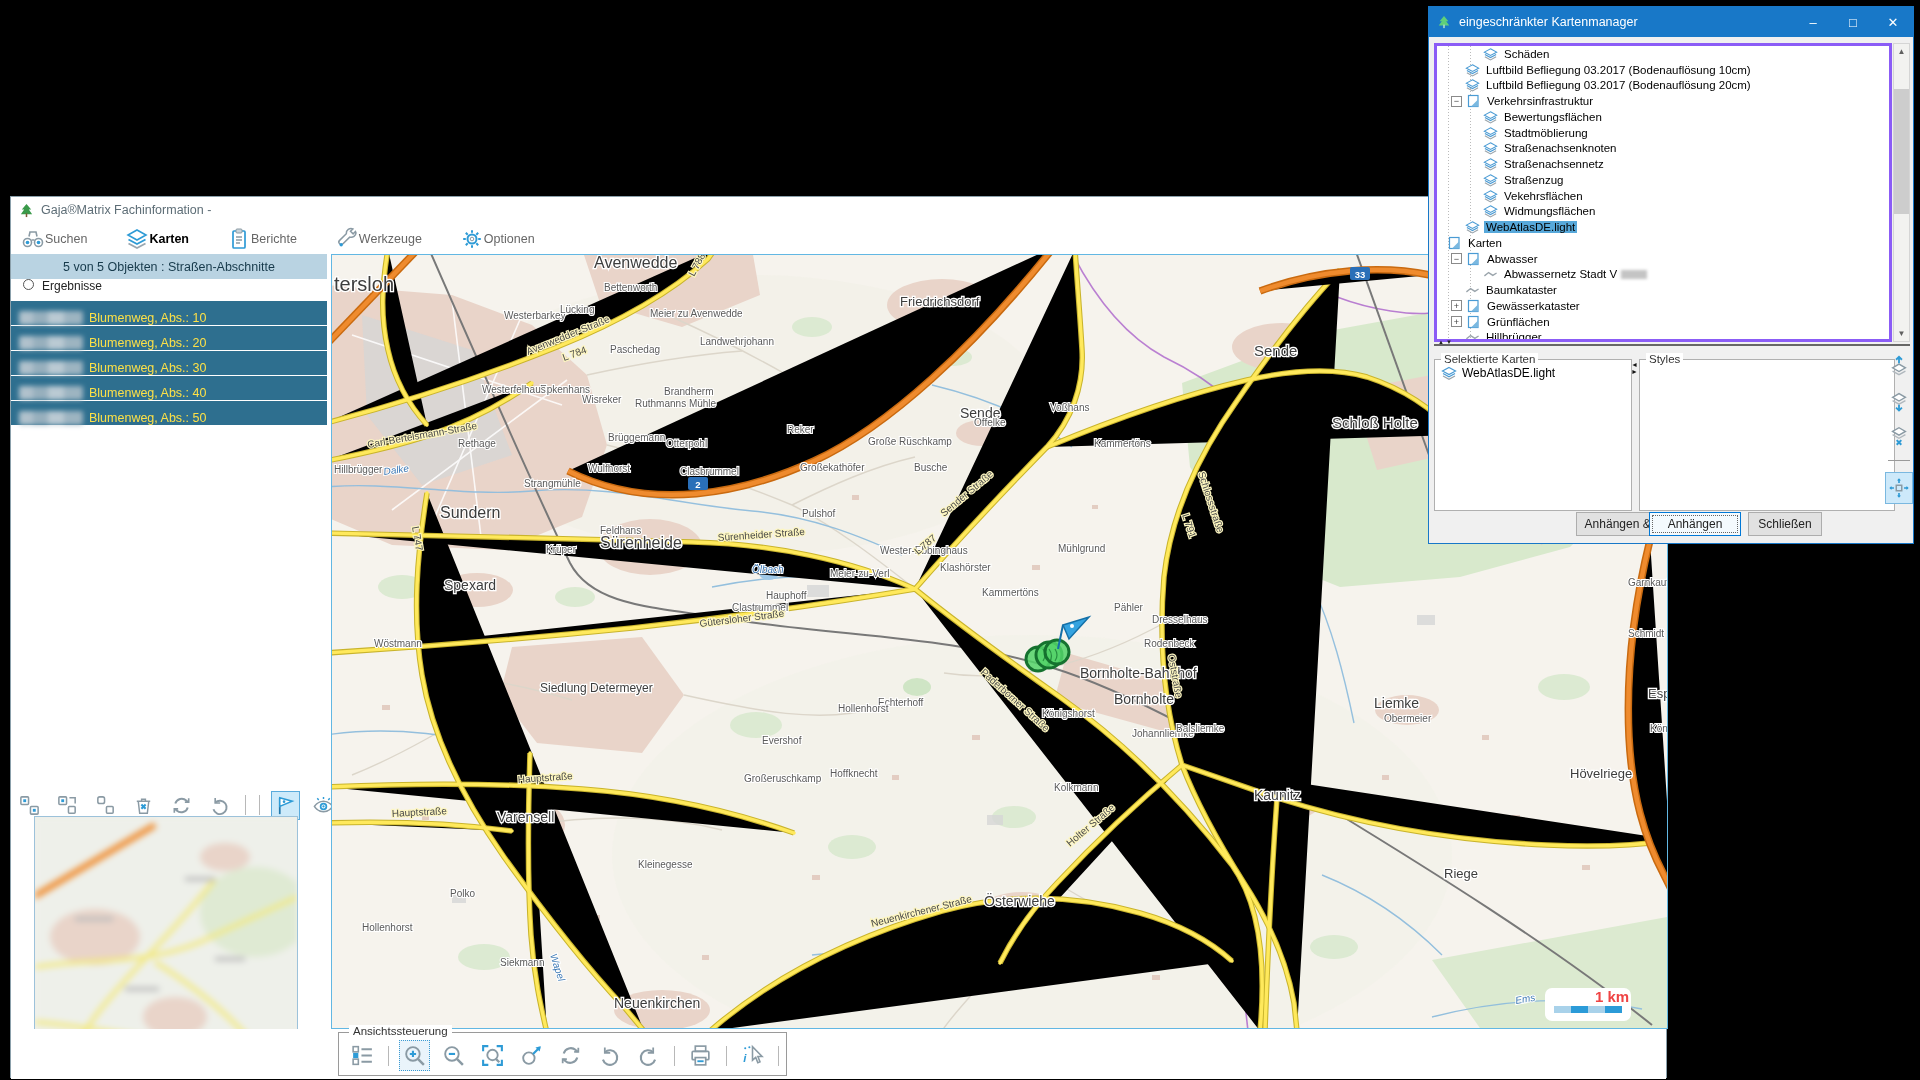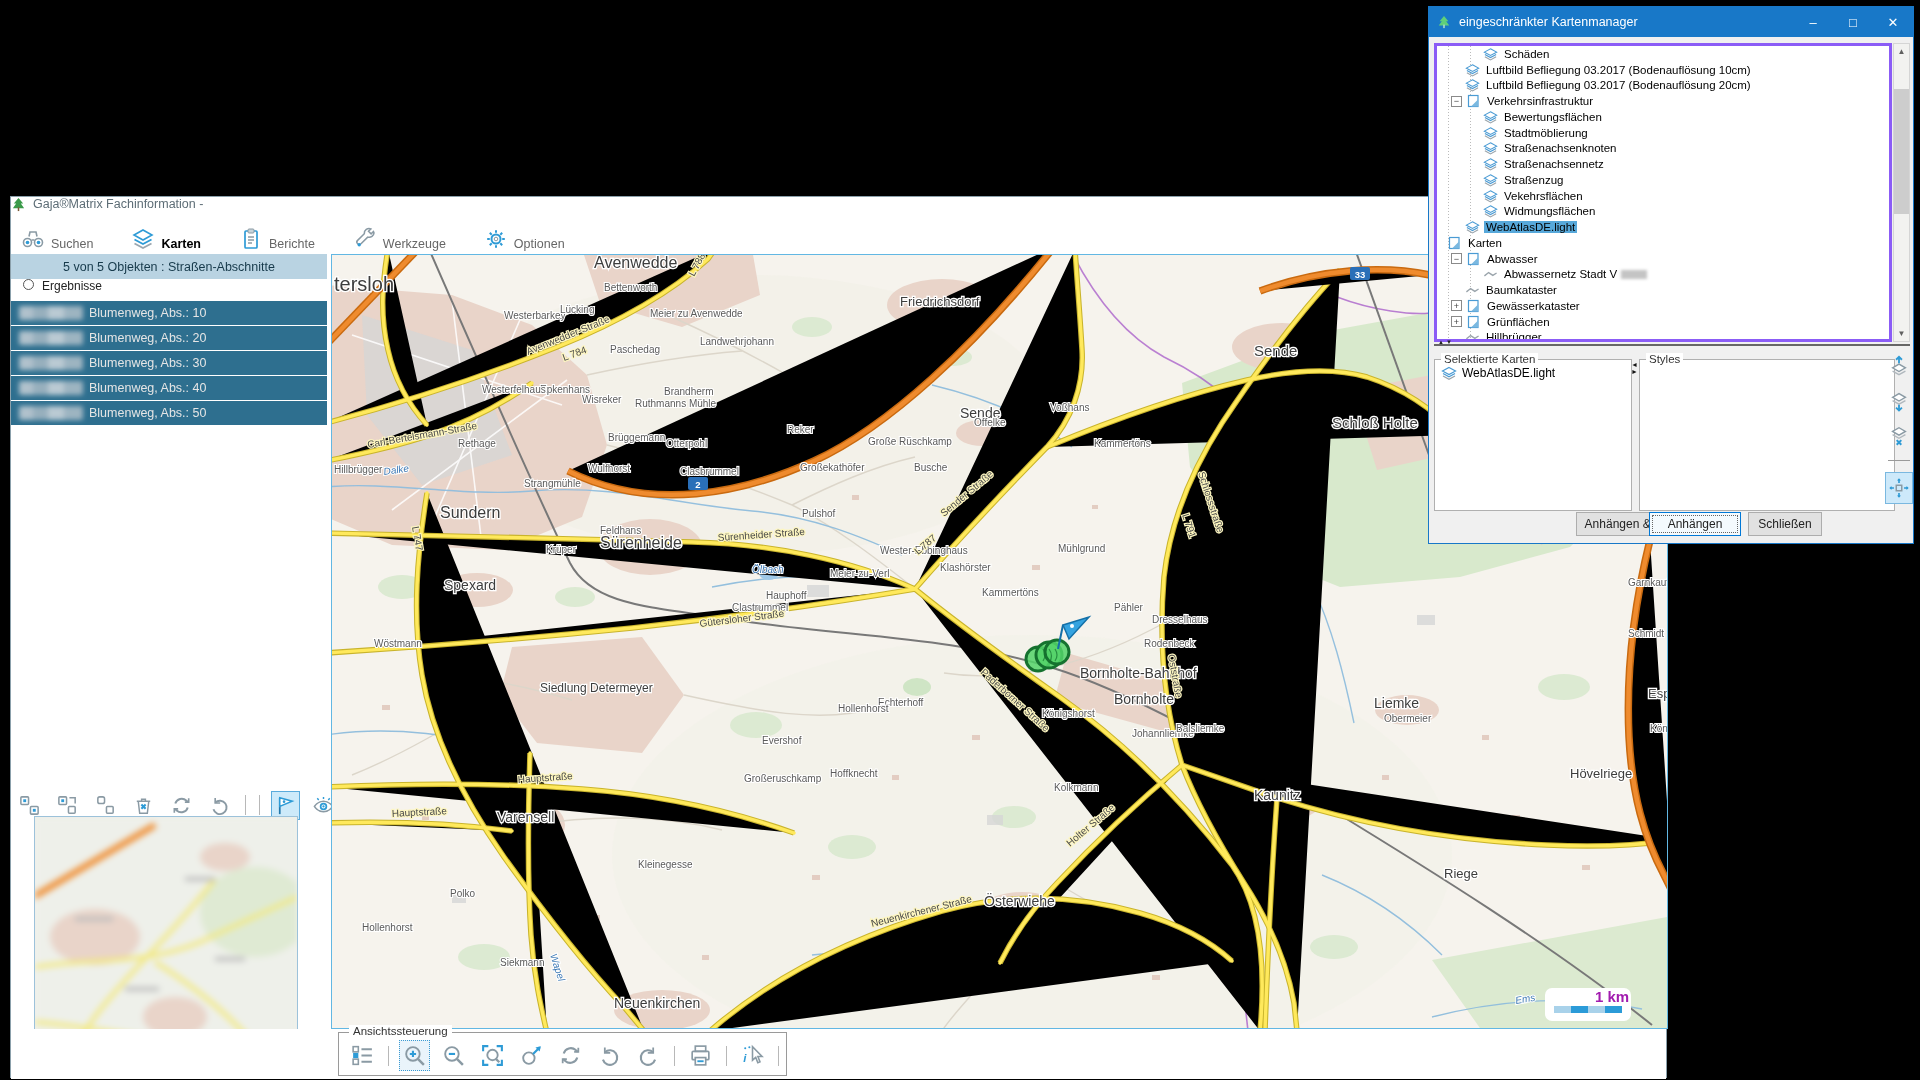--- a/index.html
+++ b/index.html
@@ -1,47 +1,47 @@
 <!DOCTYPE html>
 <html><head>
 <meta charset="utf-8">
 <style>
   html,body{margin:0;padding:0;background:#000;font-family:"Liberation Sans",sans-serif;}
   #stage{position:relative;width:1920px;height:1080px;background:#000;overflow:hidden;}
   .abs{position:absolute;}
   
   #main-window{left:10px;top:196px;width:1657px;height:882px;background:#fff;border:1px solid #8ba0ab;box-sizing:border-box;}
-  .titlebar{left:0;top:0;width:100%;height:26px;display:flex;padding-left:0;box-sizing:border-box;gap:7px;}
+  .titlebar{left:0;top:0;width:100%;height:26px;display:flex;align-items:center;padding-left:8px;box-sizing:border-box;gap:7px;}
   .titlebar .t{font-size:12.5px;color:#5d6d76;}
   .main-toolbar{left:0;top:26px;width:100%;height:31px;display:flex;align-items:center;gap:26px;padding-left:4px;box-sizing:border-box;}
-  .tool-btn{display:flex;align-items:flex-end;gap:6px;padding:2px 6px;cursor:default;}
+  .tool-btn{display:flex;align-items:center;padding:2px 6px;cursor:default;}
   .tool-btn .ic{width:24px;height:24px;}
   .tool-btn .lb{font-size:12.5px;color:#666;}
   .tool-btn.active .lb{color:#000;font-weight:bold;}
   .ic svg{width:100%;height:100%;display:block;}
   
   #left-panel{left:0;top:57px;width:316px;bottom:0;background:#fff;}
   #results-header{left:0;top:0;width:316px;height:25px;background:#b9d3e2;color:#16394a;font-size:12.5px;display:flex;align-items:center;justify-content:center;}
   #results-group{left:0;top:25px;width:316px;height:22px;display:flex;align-items:flex-start;background:#fff;}
   .radio{width:9px;height:9px;border:1.5px solid #555;border-radius:50%;margin:0 8px 0 12px;}
   #results-group .lb{font-size:12px;color:#222;}
   #result-list{left:0;top:47px;width:316px;}
-  .result-row{height:24px;margin-bottom:1px;background:#2e6f8f;display:flex;align-items:center;color:#e5e5e5;font-size:12.5px;}
+  .result-row{height:24px;margin-bottom:1px;background:#2e6f8f;display:flex;align-items:flex-end;color:#fde047;font-size:12.5px;}
   .redact{display:inline-block;width:64px;height:14px;margin:0 6px 0 8px;border-radius:2px;
     background:linear-gradient(90deg,#b7c6d0 0 22%,#9db3c0 22% 45%,#c2cfd7 45% 70%,#a3b8c4 70%);filter:blur(2.5px);opacity:.95;}
   #sel-toolbar{left:4px;top:537px;height:28px;display:flex;align-items:center;gap:9px;}
   .sicon{width:23px;height:23px;padding:2px;border:1px solid transparent;}
   .sicon.active{background:#cdeafa;border:1px solid #5aabdc;}
   .vsep{width:1px;height:20px;background:#b8b8b8;margin:0 2px;}
   #minimap{left:23px;top:562px;width:262px;height:252px;border:1px solid #9cc2da;overflow:hidden;background:#eef0ea;}
   #minimap svg{filter:blur(3px);}
   
   #map-wrap{left:320px;top:57px;width:1335px;height:773px;border:1px solid #62b7e3;overflow:hidden;background:#f6f3ed;}
   #scale-pill{left:1213px;top:733px;width:86px;height:33px;background:#fff;border-radius:7px;text-align:center;}
-  #scale-pill .t{font-size:15px;font-weight:bold;color:#a21caf;line-height:18px;margin-left:48px;}
+  #scale-pill .t{font-size:15px;font-weight:bold;color:#ef4444;line-height:18px;margin-left:48px;}
   #scale-bar{display:flex;width:68px;height:7px;margin:0 auto;}
   #scale-bar div{flex:1;}
   
   #bottom-strip{left:0;top:832px;width:100%;height:50px;background:#fff;}
   #view-box{left:327px;top:3px;width:447px;height:42px;border:1px solid #9a9a9a;}
   #view-box .boxlabel{position:absolute;left:10px;top:-8px;background:#fff;padding:0 4px;font-size:11.5px;color:#333;}
   #view-icons{position:absolute;left:8px;top:7px;display:flex;align-items:center;gap:8px;}
   .vicon{width:25px;height:25px;padding:2px;border:1px dotted transparent;}
   .vicon.active{border:1px dotted #3a9ad2;background:#eaf4fb;}
   

